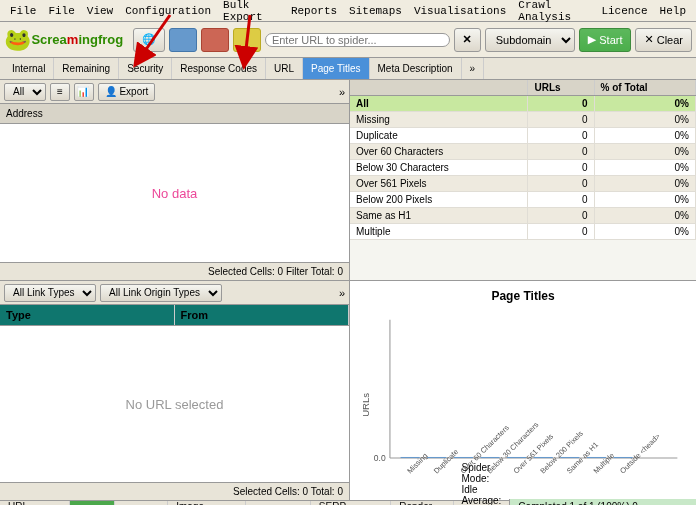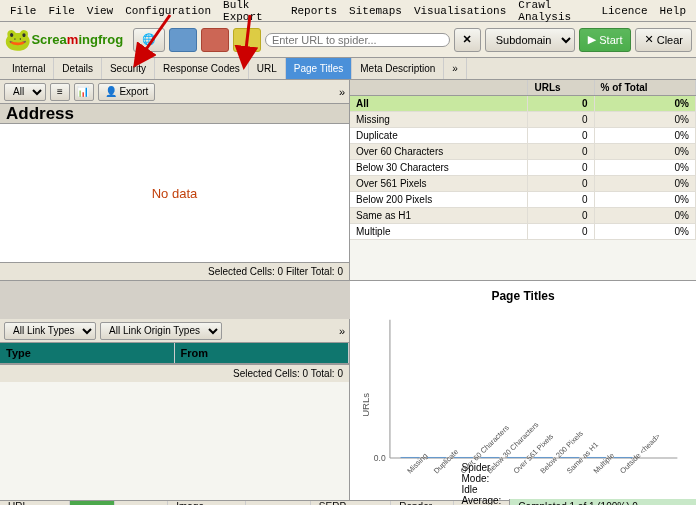--- a/index.html
+++ b/index.html
@@ -21,38 +21,38 @@
     .nav-tabs { background: #e8e4d8; border-bottom: 1px solid #999; display: flex; align-items: center; padding: 0 4px; height: 22px; overflow: hidden; }
     .nav-tab { padding: 2px 8px; cursor: pointer; font-size: 10px; white-space: nowrap; border-right: 1px solid #ccc; height: 100%; display: flex; align-items: center; }
     .nav-tab.active { background: #4a90d9; color: white; }
 
     
     .left-panel { width: 350px; border-right: 1px solid #999; display: flex; flex-direction: column; background: #f5f5f0; }
     .left-toolbar { background: #e8e4d8; border-bottom: 1px solid #999; display: flex; align-items: center; padding: 2px 4px; height: 24px; gap: 4px; }
     .filter-select { background: linear-gradient(to bottom, #f5f5f0, #ddd8cc); border: 1px solid #999; border-radius: 2px; padding: 1px 4px; font-size: 10px; height: 18px; }
     .icon-btn { width: 20px; height: 18px; background: linear-gradient(to bottom, #f5f5f0, #ddd8cc); border: 1px solid #999; border-radius: 2px; cursor: pointer; display: flex; align-items: center; justify-content: center; font-size: 10px; }
     .export-btn { background: linear-gradient(to bottom, #f5f5f0, #ddd8cc); border: 1px solid #999; border-radius: 2px; padding: 1px 6px; cursor: pointer; font-size: 10px; height: 18px; display: flex; align-items: center; gap: 2px; }
-    .col-header { background: #d8d4c8; border-bottom: 1px solid #999; padding: 2px 6px; font-size: 17px; font-weight: bold; display: flex; align-items: center; height: 20px; }
-    .data-area { flex: 1; display: flex; align-items: center; justify-content: center; color: #c2410c; font-size: 13px; background: white; }
+    .col-header { background: #d8d4c8; border-bottom: 1px solid #999; padding: 2px 6px; font-size: 10px; font-weight: normal; display: flex; align-items: center; height: 20px; }
+    .data-area { flex: 1; display: flex; align-items: center; justify-content: center; color: #ec4899; font-size: 13px; background: white; }
     .selected-info { background: #e8e4d8; border-top: 1px solid #999; padding: 2px 6px; font-size: 10px; text-align: right; height: 18px; display: flex; align-items: center; justify-content: flex-end; }
 
     
     .right-panel { flex: 1; display: flex; flex-direction: column; background: #f5f5f0; }
     .right-tabs { background: #e8e4d8; border-bottom: 1px solid #999; display: flex; align-items: center; padding: 0 4px; height: 22px; }
     .right-tab { padding: 2px 8px; cursor: pointer; font-size: 11px; white-space: nowrap; height: 100%; display: flex; align-items: center; border-right: 1px solid #ccc; }
     .right-tab.active { background: #4a90d9; color: white; }
     .issues-table { flex: 1; overflow-y: auto; }
     .issues-table table { width: 100%; border-collapse: collapse; }
     .issues-table th { background: #d8d4c8; border-bottom: 1px solid #999; border-right: 1px solid #ccc; padding: 2px 6px; font-size: 10px; text-align: left; position: sticky; top: 0; }
     .issues-table tr:nth-child(even) { background: #eeeadf; }
     .issues-table tr:nth-child(odd) { background: white; }
     .issues-table tr.header-row { background: #c8c4b8 !important; }
     .issues-table td { padding: 2px 6px; font-size: 10px; border-bottom: 1px solid #e0ddd5; border-right: 1px solid #e0ddd5; }
     .td-right { text-align: right; }
-    .bottom-left { width: 350px; border-right: 1px solid #999; display: flex; flex-direction: column; background: #f5f5f0; margin-top: 38px; }
+    .bottom-left { width: 350px; border-right: 1px solid #999; display: flex; flex-direction: column; background: #f5f5f0; }
     .bottom-left-toolbar { background: #e8e4d8; border-bottom: 1px solid #999; display: flex; align-items: center; padding: 2px 4px; height: 24px; gap: 4px; }
     .bottom-left-cols { display: flex; background: #0f766e; border-bottom: 1px solid #999; }
     .bottom-col-header { padding: 2px 6px; font-size: 11px; font-weight: bold; flex: 1; height: 20px; display: flex; align-items: center; border-right: 1px solid #ccc; }
     .bottom-data-area { flex: 1; display: flex; align-items: center; justify-content: center; color: #999; font-size: 13px; background: white; }
     .bottom-selected { background: #e8e4d8; border-top: 1px solid #999; padding: 2px 6px; font-size: 10px; text-align: right; height: 18px; display: flex; align-items: center; justify-content: flex-end; }
 
     
     .bottom-right { flex: 1; display: flex; flex-direction: column; background: white; padding: 8px; }
     .chart-title { font-size: 12px; font-weight: bold; text-align: center; margin-bottom: 4px; }
     .chart-area { flex: 1; position: relative; }
@@ -109,21 +109,21 @@
       <span>Start</span>
     </button>
     <button class="clear-btn">
       <span>✕</span>
       <span>Clear</span>
     </button>
   </div>
 
   <div class="nav-tabs">
     <span class="nav-tab">Internal</span>
-    <span class="nav-tab">Details</span>
+    <span class="nav-tab">Remaining</span>
     <span class="nav-tab">Security</span>
     <span class="nav-tab">Response Codes</span>
     <span class="nav-tab">URL</span>
     <span class="nav-tab active">Page Titles</span>
     <span class="nav-tab">Meta Description</span>
     <span class="nav-tab">»</span>
   </div>
 
   <div style="display:flex; height:200px;">
 
@@ -228,20 +228,23 @@
         <span style="cursor:pointer;">»</span>
       </div>
       <div class="bottom-left-cols">
         <div class="bottom-col-header">
           <span>Type</span>
         </div>
         <div class="bottom-col-header">
           <span>From</span>
         </div>
       </div>
+      <div class="bottom-data-area">
+        <span>No URL selected</span>
+      </div>
       <div class="bottom-selected">
         <span>Selected Cells: 0  Total: 0</span>
       </div>
     </div>
 
     <div class="bottom-right">
       <div class="chart-title">
         <span>Page Titles</span>
       </div>
       <div class="chart-area">

